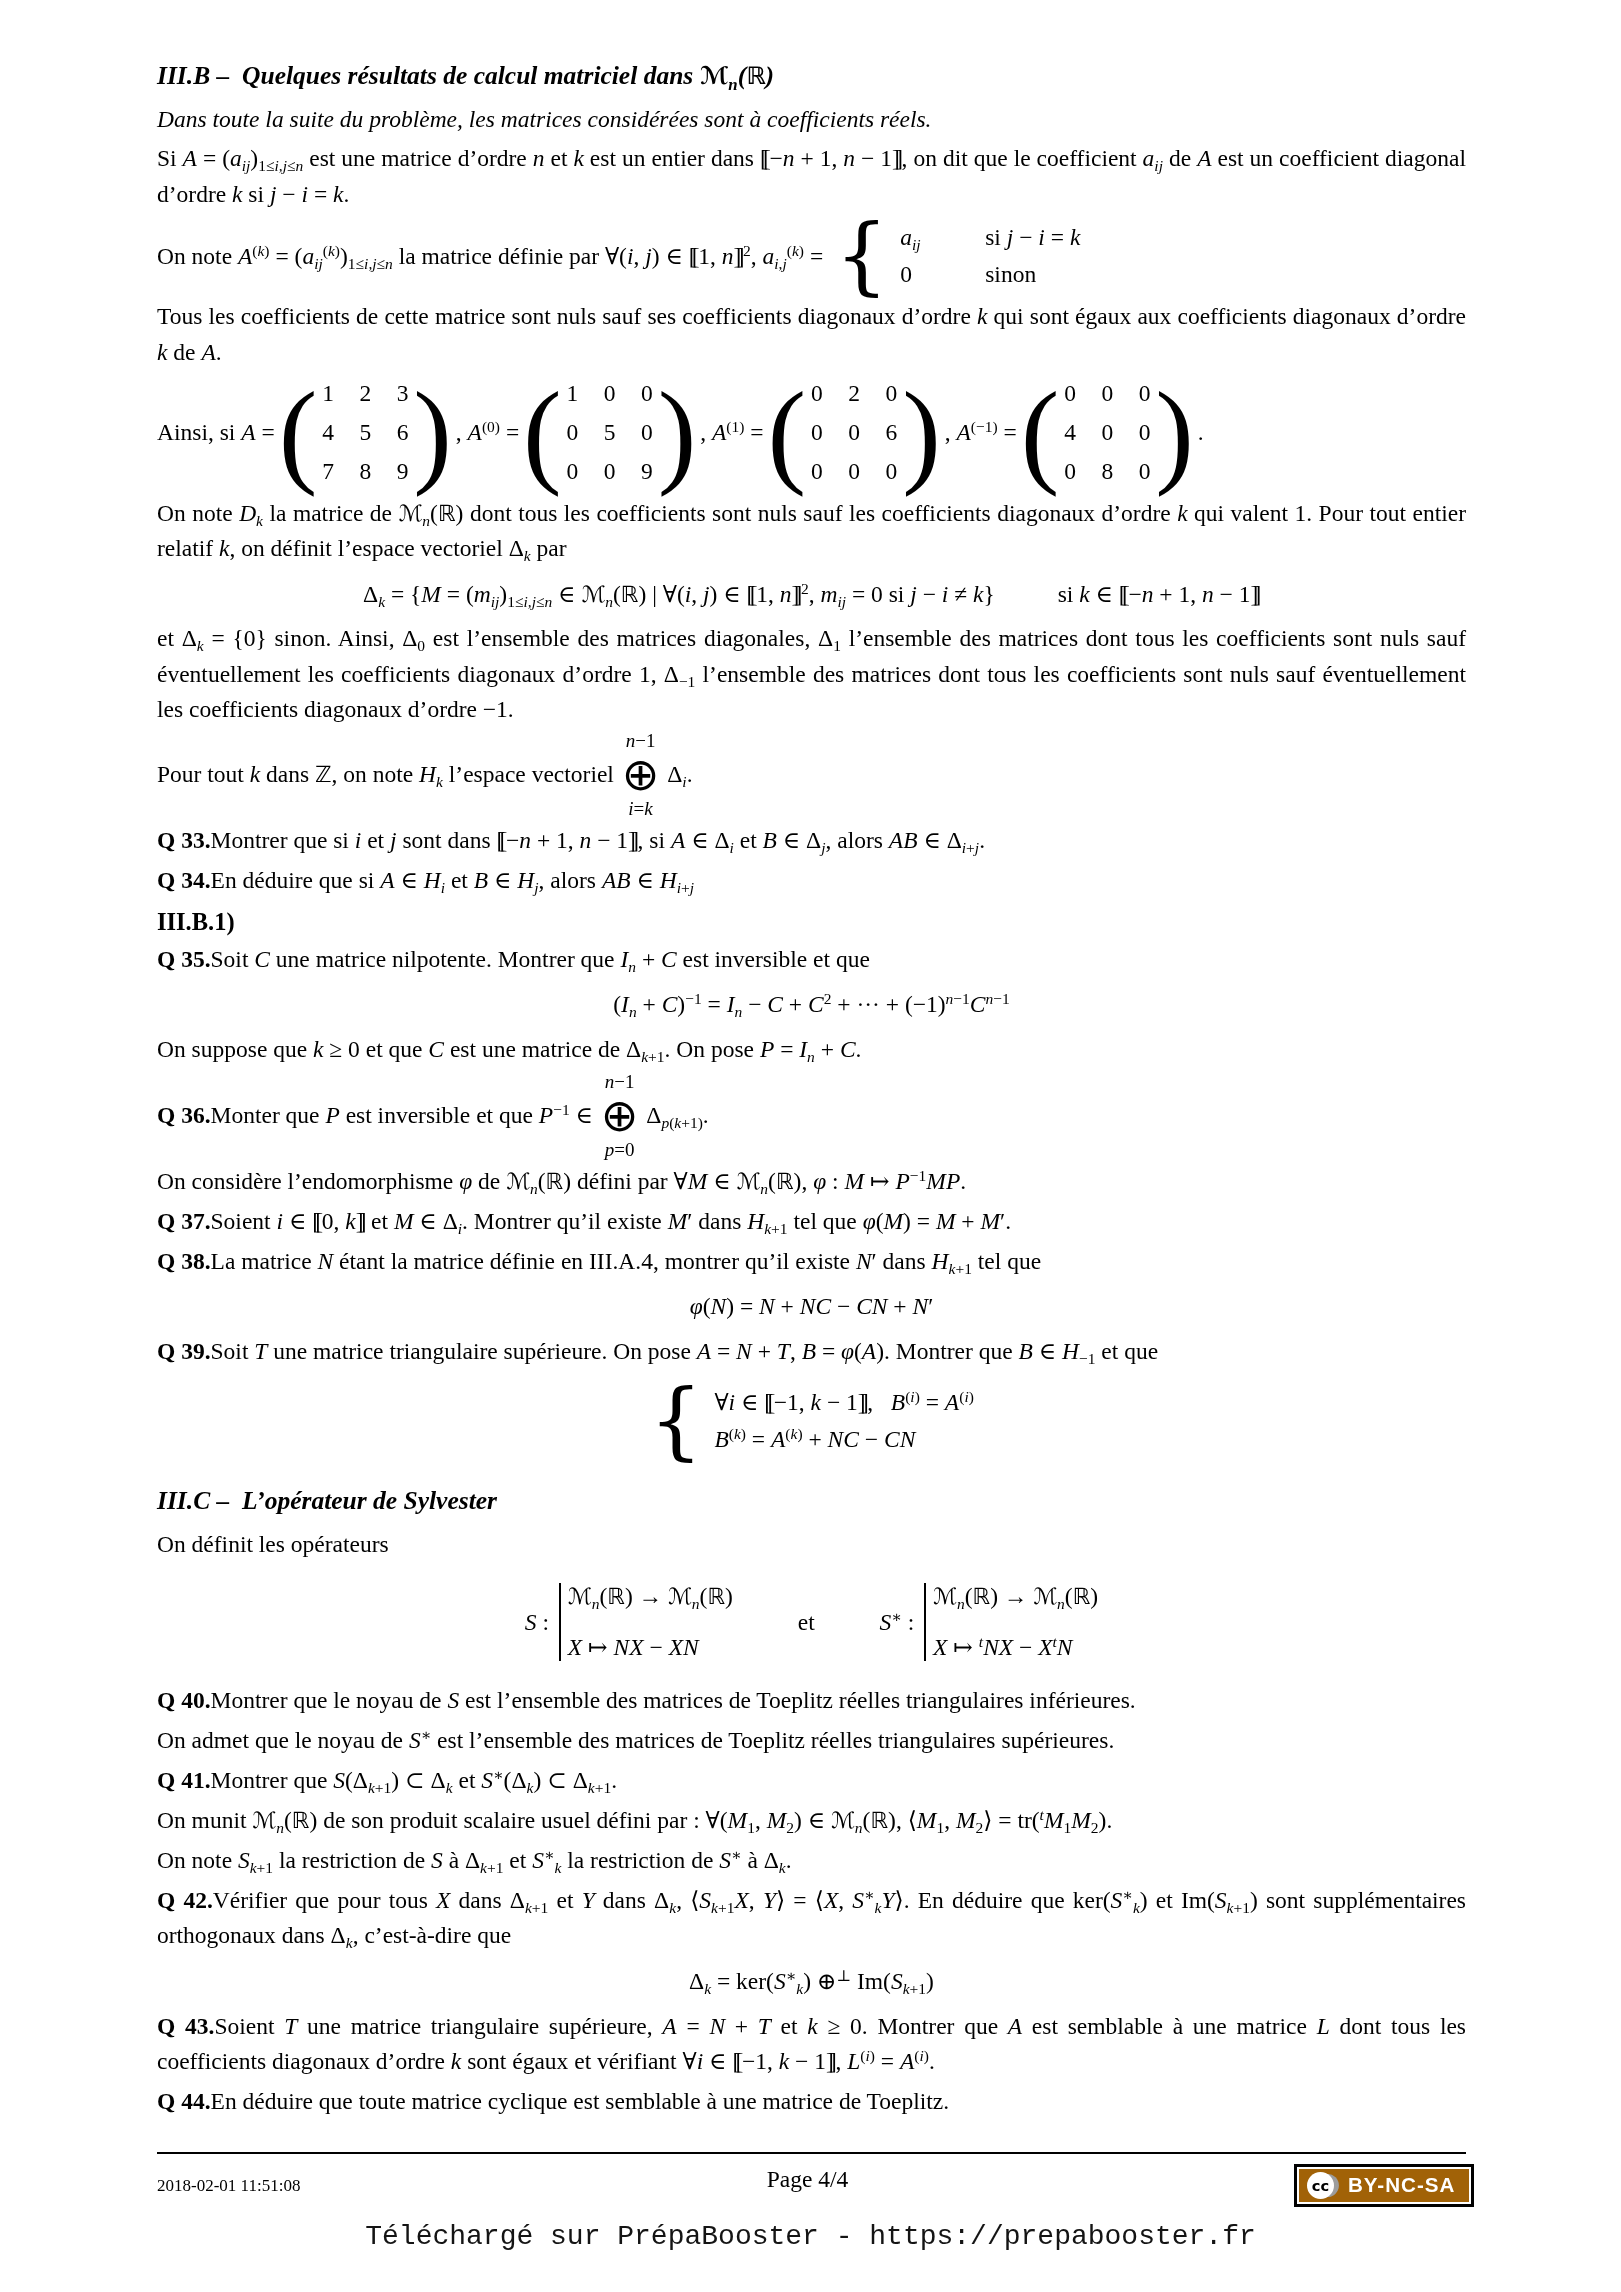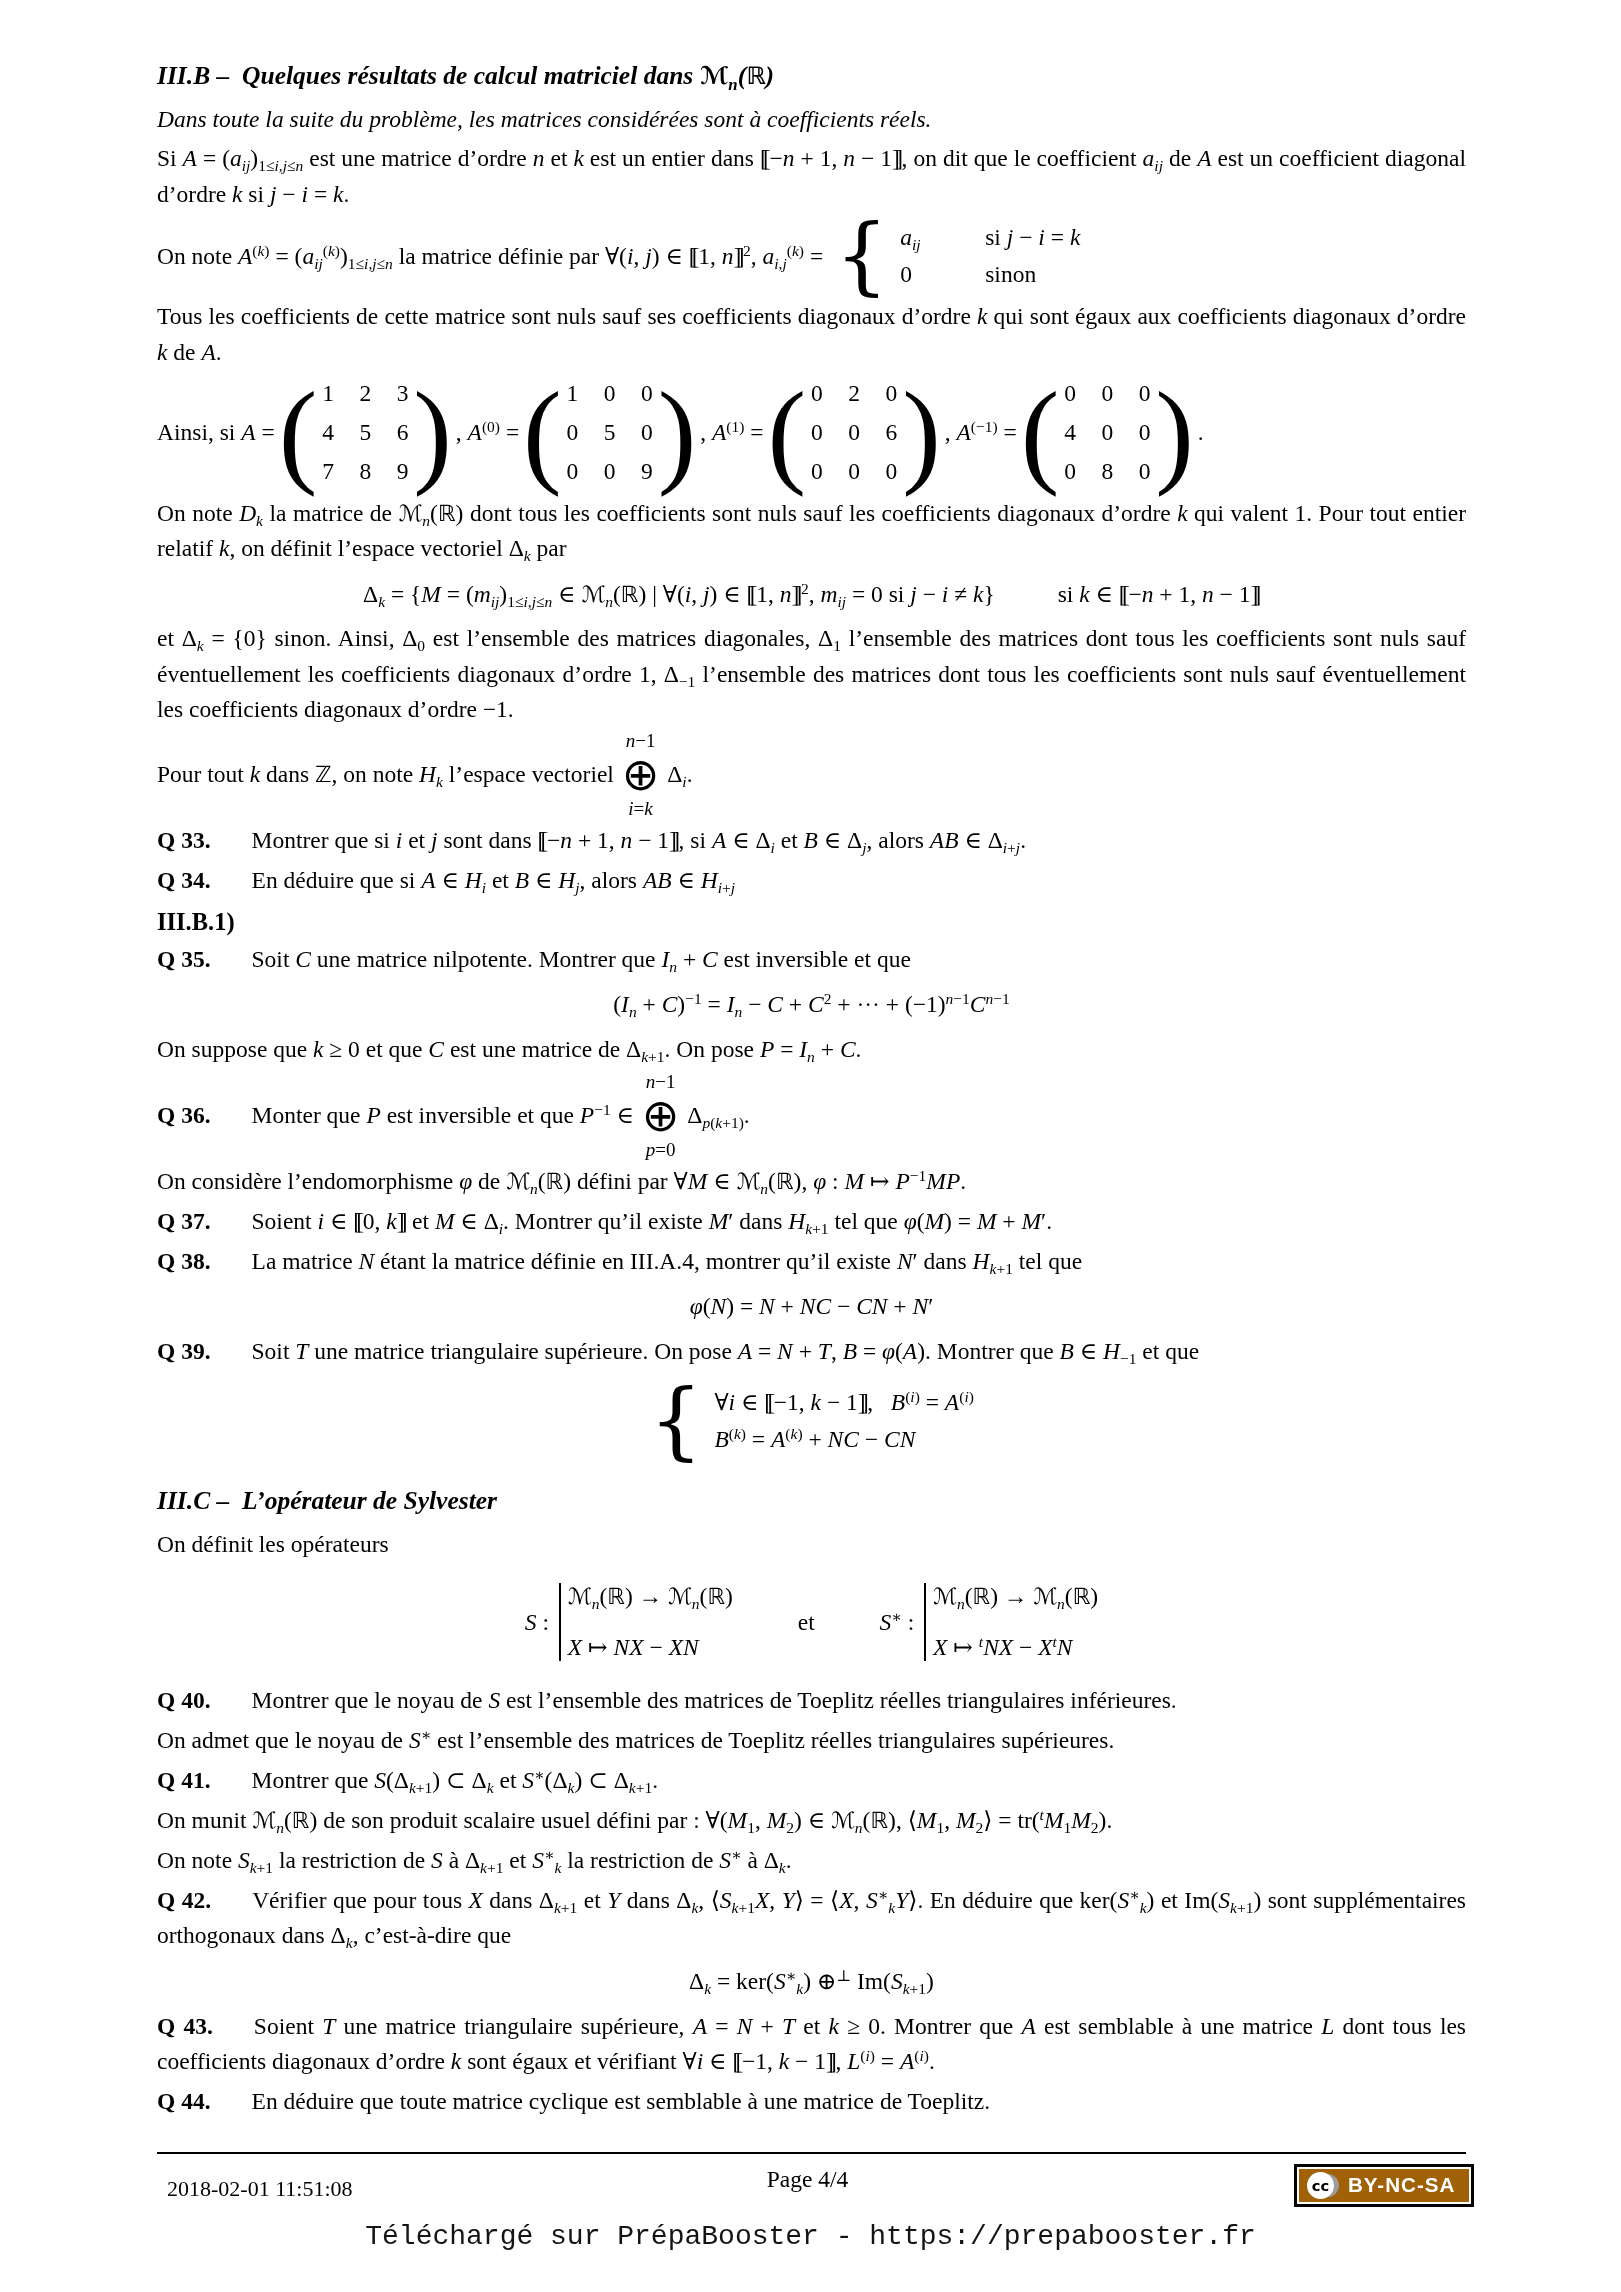--- a/index.html
+++ b/index.html
@@ -12,21 +12,21 @@
   p{margin:3.9px 0;text-align:justify;line-height:1.5;}
   .sec{font-size:25.5px;font-weight:bold;font-style:italic;margin:0 0 9.8px 0;line-height:1.3;}
   .subsec{font-size:24.5px;font-weight:bold;font-style:normal;margin:9.8px 0 5.9px 0;}
   .it{font-style:italic;}
   sub,sup{font-size:0.66em;line-height:0;}
   sub{vertical-align:-0.35em;}
   sup{vertical-align:0.5em;}
   .bb,.cal{font-family:"DejaVu Sans",sans-serif;font-style:normal;font-size:0.95em;}
   .db{letter-spacing:-0.2em;padding-right:0.14em;}
   .q{margin:4.9px 0;}
-  .qlabel{font-weight:bold;margin-right:41px;}
+  .qlabel{font-weight:bold;}
   
   .cases{display:inline-flex;align-items:center;gap:11.8px;}
   .brace{font-size:84px;line-height:0.9;font-family:"DejaVu Serif",serif;}
   .case-col{display:inline-flex;flex-direction:column;gap:9.8px;text-align:left;}
   .case-row{display:flex;gap:44px;align-items:flex-end;}
   .case-val{min-width:41px;}
   .note-ak{display:flex;align-items:center;gap:11.8px;margin:5.9px 0;}
   
   .mat-line{display:flex;align-items:center;gap:3.9px;margin:7.8px 0;white-space:nowrap;}
   .matrix{display:inline-flex;align-items:center;}
@@ -43,21 +43,21 @@
   .ops{gap:53px;margin:21.6px 0;}
   .opdef{display:inline-flex;align-items:center;gap:9.8px;}
   .vbar{display:inline-flex;flex-direction:column;gap:23px;border-left:2px solid #000;padding-left:7px;text-align:left;}
   .opjoin{margin:0 11.8px;}
   
   .fin{margin-top:33px;}
   .rule{border:none;border-top:2px solid #000;margin:0;}
   .fin-text{text-align:center;font-size:25.5px;margin:9.8px 0;}
   
   .footer-row{position:absolute;left:157px;right:147px;top:2160px;height:51px;background:#fff;}
-  .stamp{position:absolute;left:10px;top:15.7px;font-size:22px;text-align:right;}
+  .stamp{position:absolute;left:0;top:15.7px;font-size:17px;text-align:right;}
   .pageno{position:absolute;left:0;right:16px;top:5.9px;text-align:center;font-size:23.5px;}
   .badge{position:absolute;right:0;top:3.9px;display:flex;background:#000;padding:2.9px;}
   .badge-inner{border:2px solid #fff;background:#a16207;display:flex;align-items:center;gap:13.7px;padding:2.9px 13.7px 2.9px 7.8px;}
   .cc-circle{width:27.4px;height:27.4px;border-radius:50%;background:#fff;color:#000;display:flex;align-items:center;justify-content:center;
     font-family:"DejaVu Sans",sans-serif;font-weight:bold;font-size:14.7px;box-shadow:6.9px 0 0 -2px #9c9c9c;}
   .badge-label{color:#fff;font-family:"Liberation Sans",sans-serif;font-weight:bold;font-size:20.6px;letter-spacing:1px;}
   .dl{position:absolute;left:0;width:100%;top:2221px;text-align:center;
     font-family:Liberation Mono, monospace;font-size:28px;color:#141414;}
 </style>
 </head>

